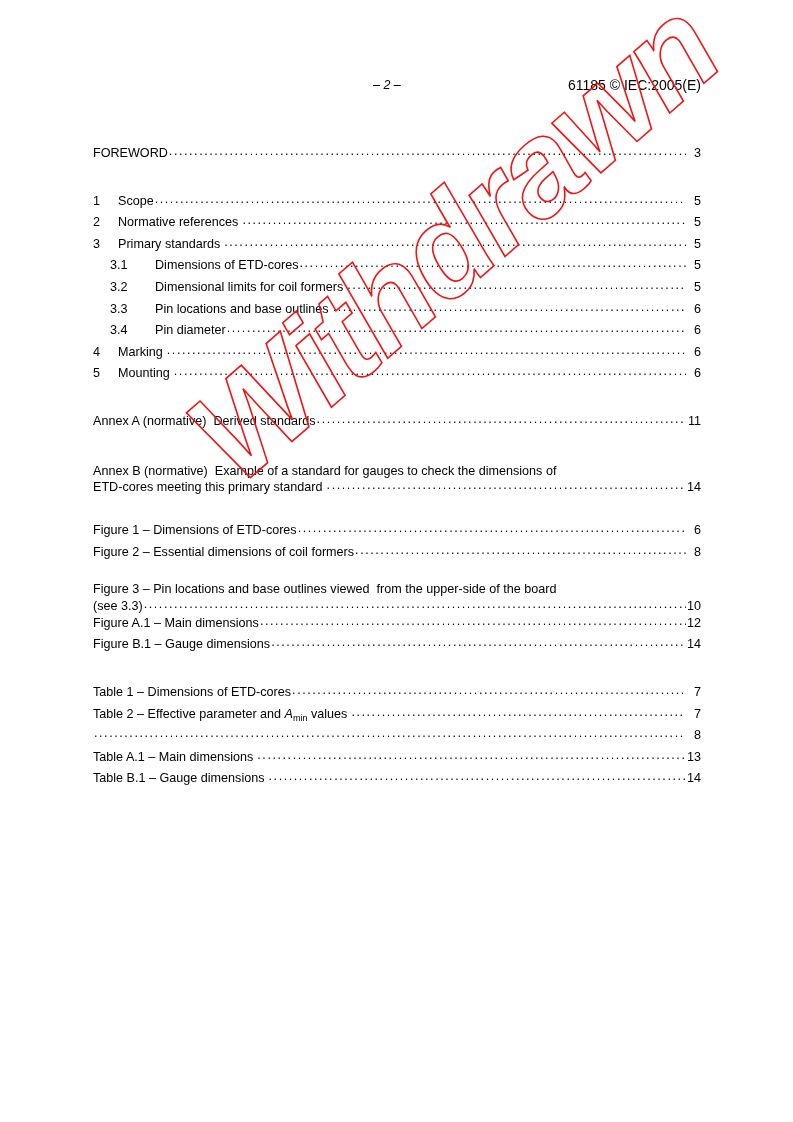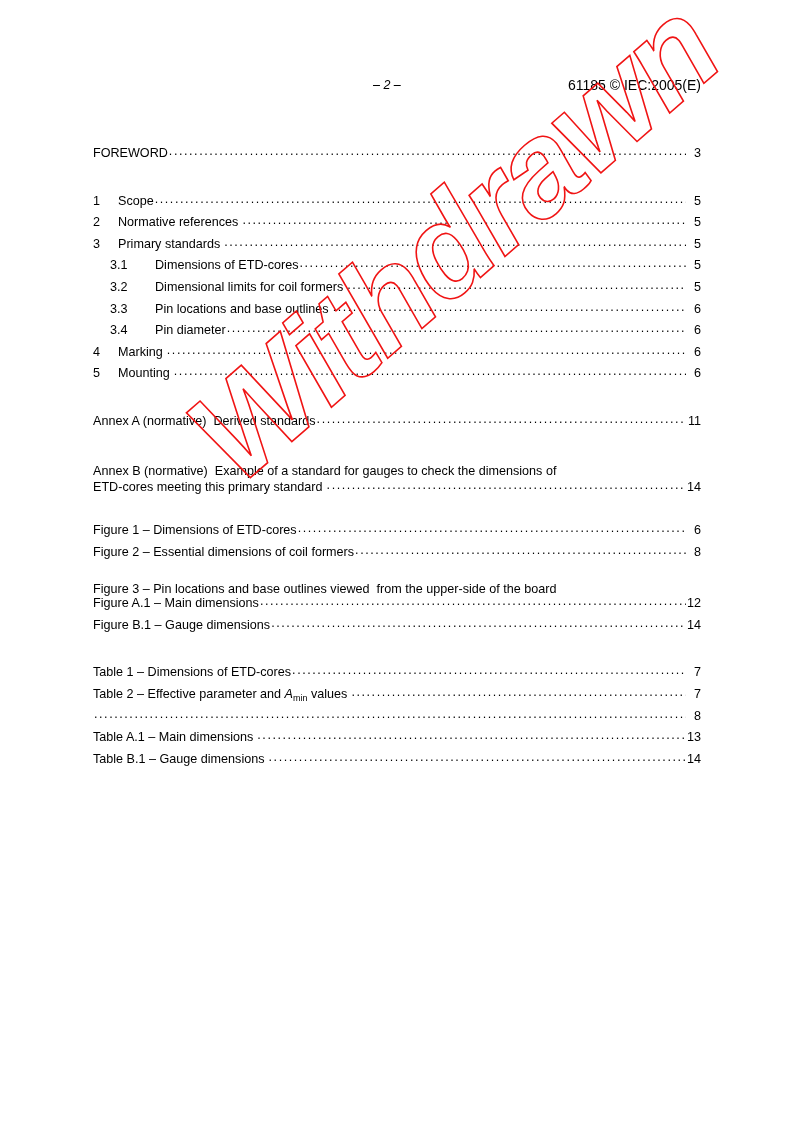--- a/index.html
+++ b/index.html
@@ -274,20 +274,25 @@
     </div>
 
     <div class="toc-row row-h">
       <span class="label">Figure 2 – Essential dimensions of coil formers</span>
       <span class="leader"></span>
       <span class="pnum">8</span>
     </div>
 
     <div class="toc-wrap">
       <span class="wrap-line">Figure 3 – Pin locations and base outlines viewed  from the upper-side of the board</span>
+      <div class="toc-row row-h-tight">
+        <span class="label">(see 3.3)</span>
+        <span class="leader"></span>
+        <span class="pnum">10</span>
+      </div>
     </div>
 
     <div class="toc-row row-h">
       <span class="label">Figure A.1 – Main dimensions</span>
       <span class="leader"></span>
       <span class="pnum">12</span>
     </div>
 
     <div class="toc-row row-h">
       <span class="label">Figure B.1 – Gauge dimensions</span>

